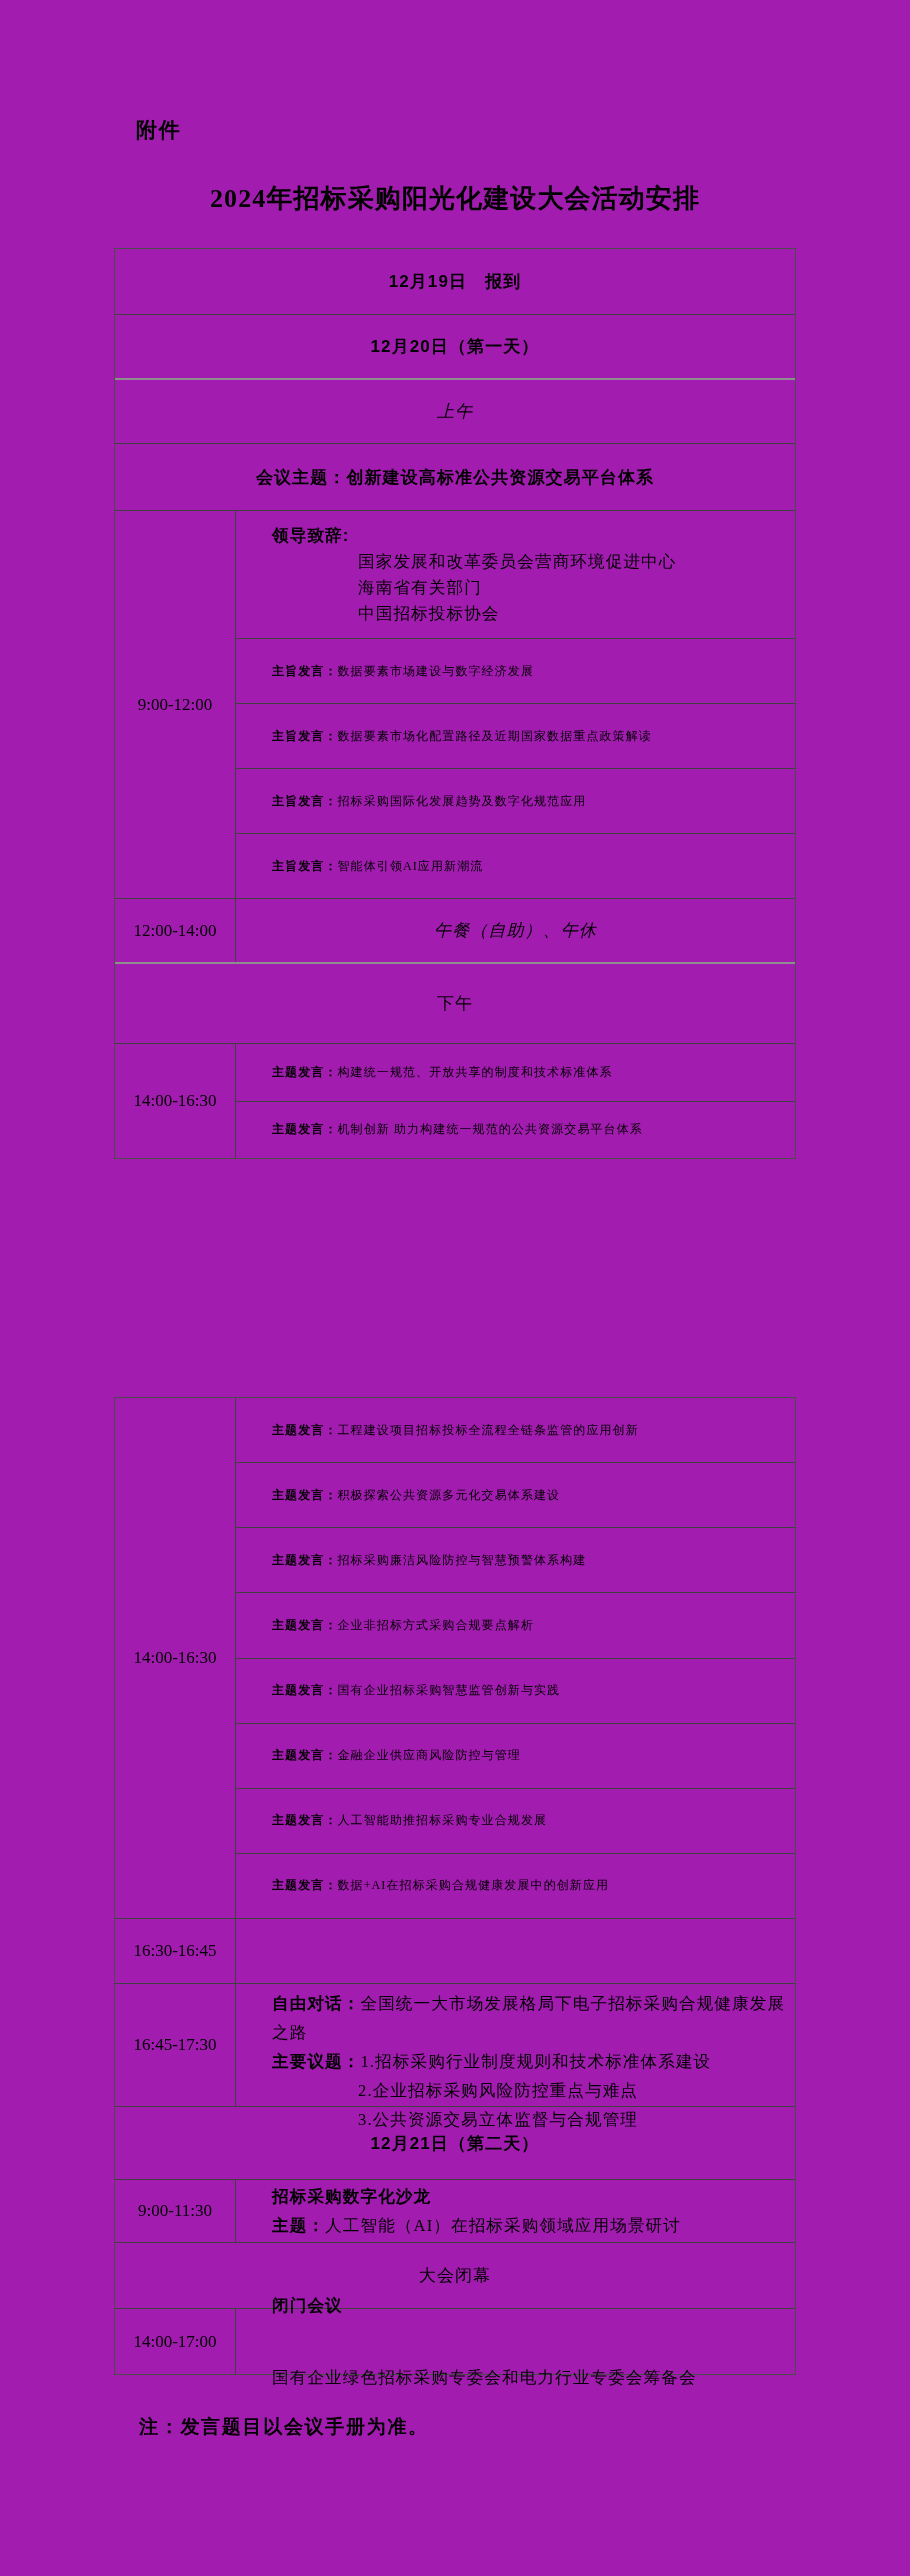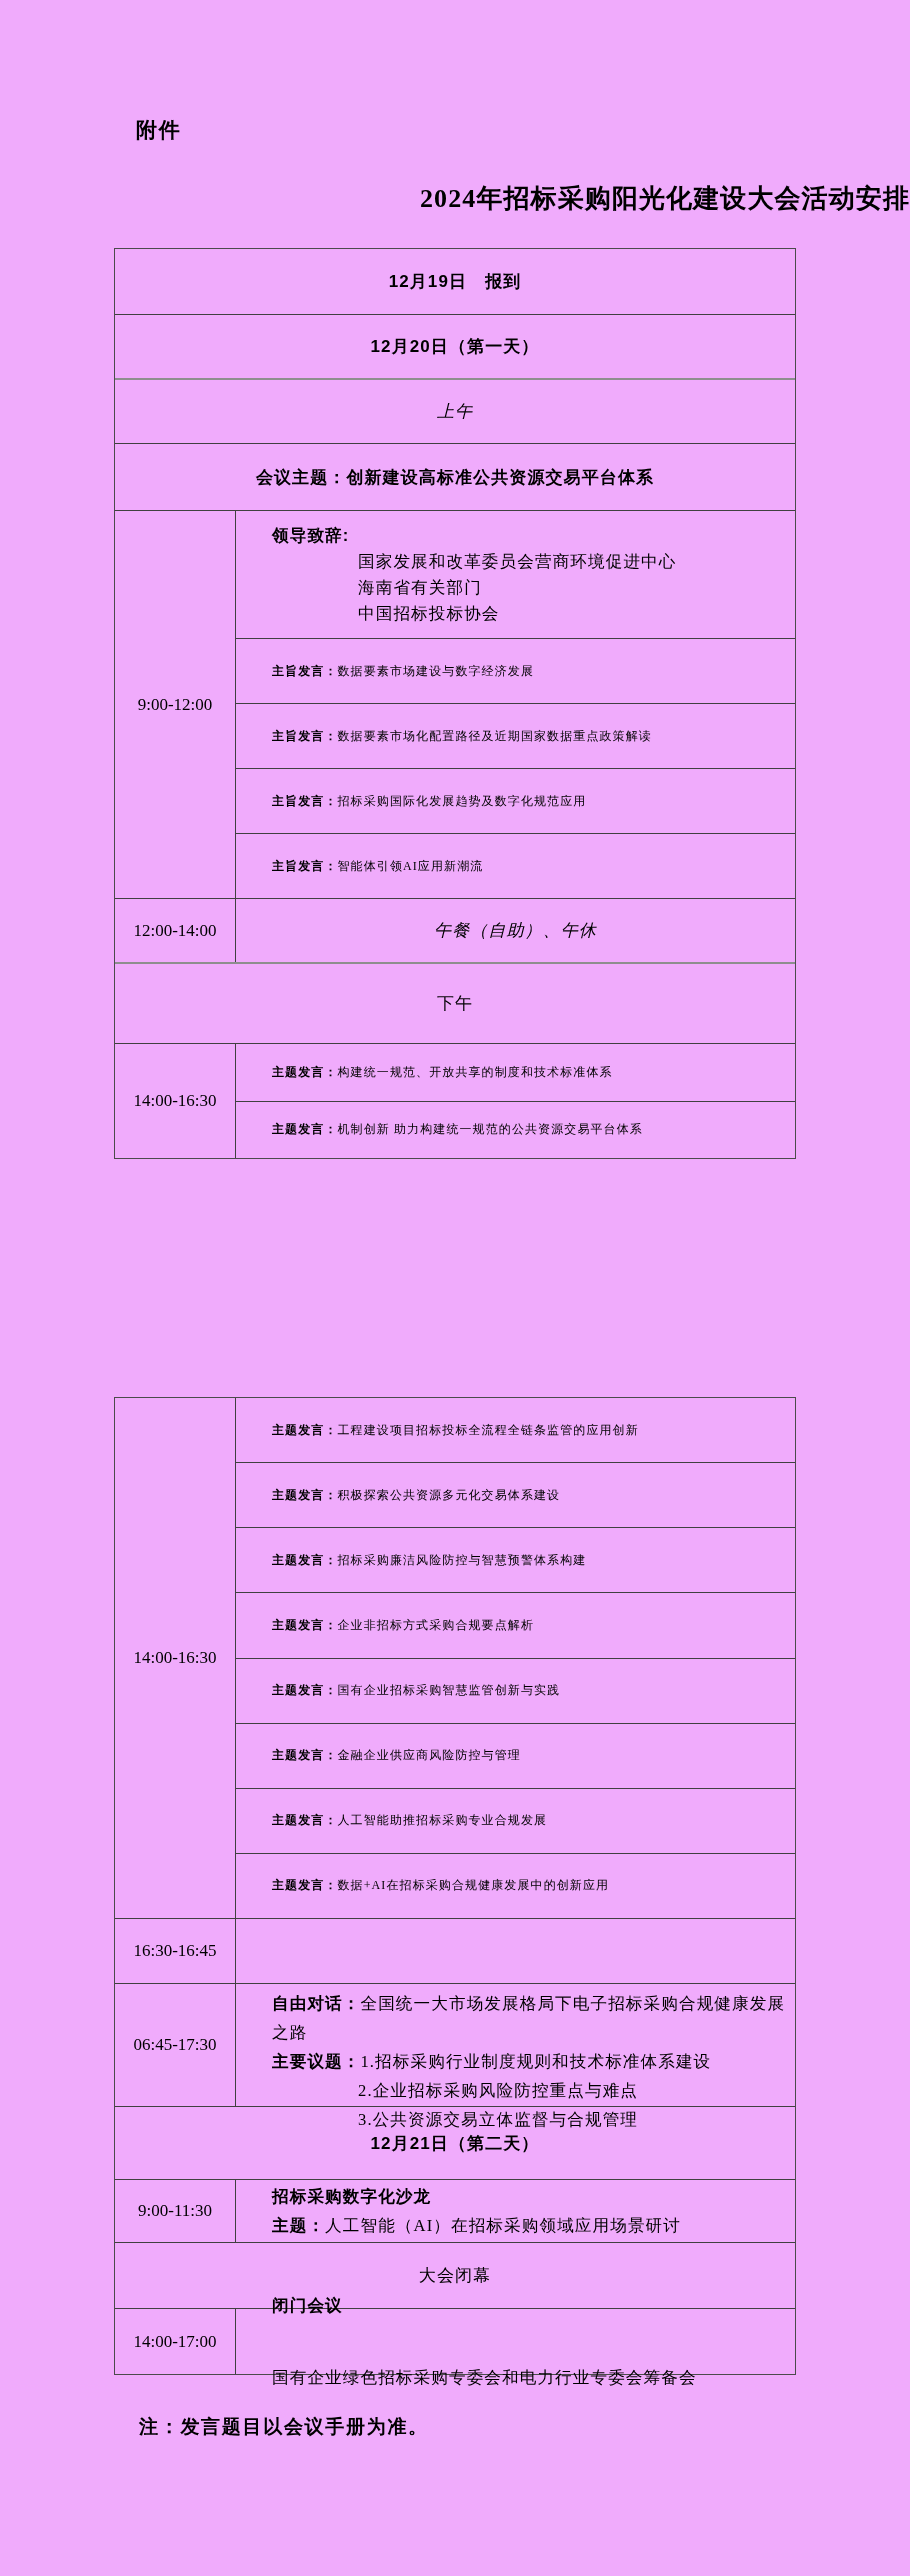--- a/index.html
+++ b/index.html
@@ -1,32 +1,32 @@
 <!DOCTYPE html>
 <html style="font-size:9.2px"><head>
 <meta charset="utf-8">
 <style>
   html,body{margin:0;padding:0;background:#e8e8e8;}
   #page{
     position:relative;
     width:910px;height:2576px;
-    background:#f0abfc;
+    background:#a21caf;
     font-family:"Liberation Serif","DejaVu Serif",serif;
     color:#000;
     overflow:hidden;
   }
   .hei{font-family:"Liberation Sans","DejaVu Sans",sans-serif;font-weight:700;}
   .attachment{
     position:absolute;left:136px;top:116px;
     font-family:"Liberation Sans","DejaVu Sans",sans-serif;
     font-weight:600;font-size:21px;letter-spacing:1.7px;
   }
   .doc-title{
     position:absolute;left:0;top:181px;width:910px;
-    text-align:right;font-size:26px;font-weight:700;
+    text-align:center;font-size:26px;font-weight:700;
     letter-spacing:1.1px;
     font-family:"Liberation Serif","DejaVu Serif",serif;
   }
   .tbl{
     position:absolute;left:114px;width:682px;
     border:1.7px solid #4b4b4b;
     display:flex;flex-direction:column;
     box-sizing:border-box;
     font-size:17px;letter-spacing:1.1px;
   }
@@ -189,21 +189,21 @@
             <span>数据+AI在招标采购合规健康发展中的创新应用</span>
           </div>
       </div>
     </div>
 
     <div class="row" style="height:65px;">
       <div class="timecell">16:30-16:45</div>
     </div>
 
     <div class="row" style="height:123px;">
-      <div class="timecell">06:45-17:30</div>
+      <div class="timecell">16:45-17:30</div>
       <div class="dialog-cell">
         <div><span class="hei">自由对话：</span><span>全国统一大市场发展格局下电子招标采购合规健康发展之路</span></div>
         <div><span class="hei">主要议题：</span><span>1.招标采购行业制度规则和技术标准体系建设</span></div>
         <div class="ind">2.企业招标采购风险防控重点与难点</div>
         <div class="ind">3.公共资源交易立体监督与合规管理</div>
       </div>
     </div>
 
     <div class="row full hei" style="height:73px;">12月21日（第二天）</div>
 

